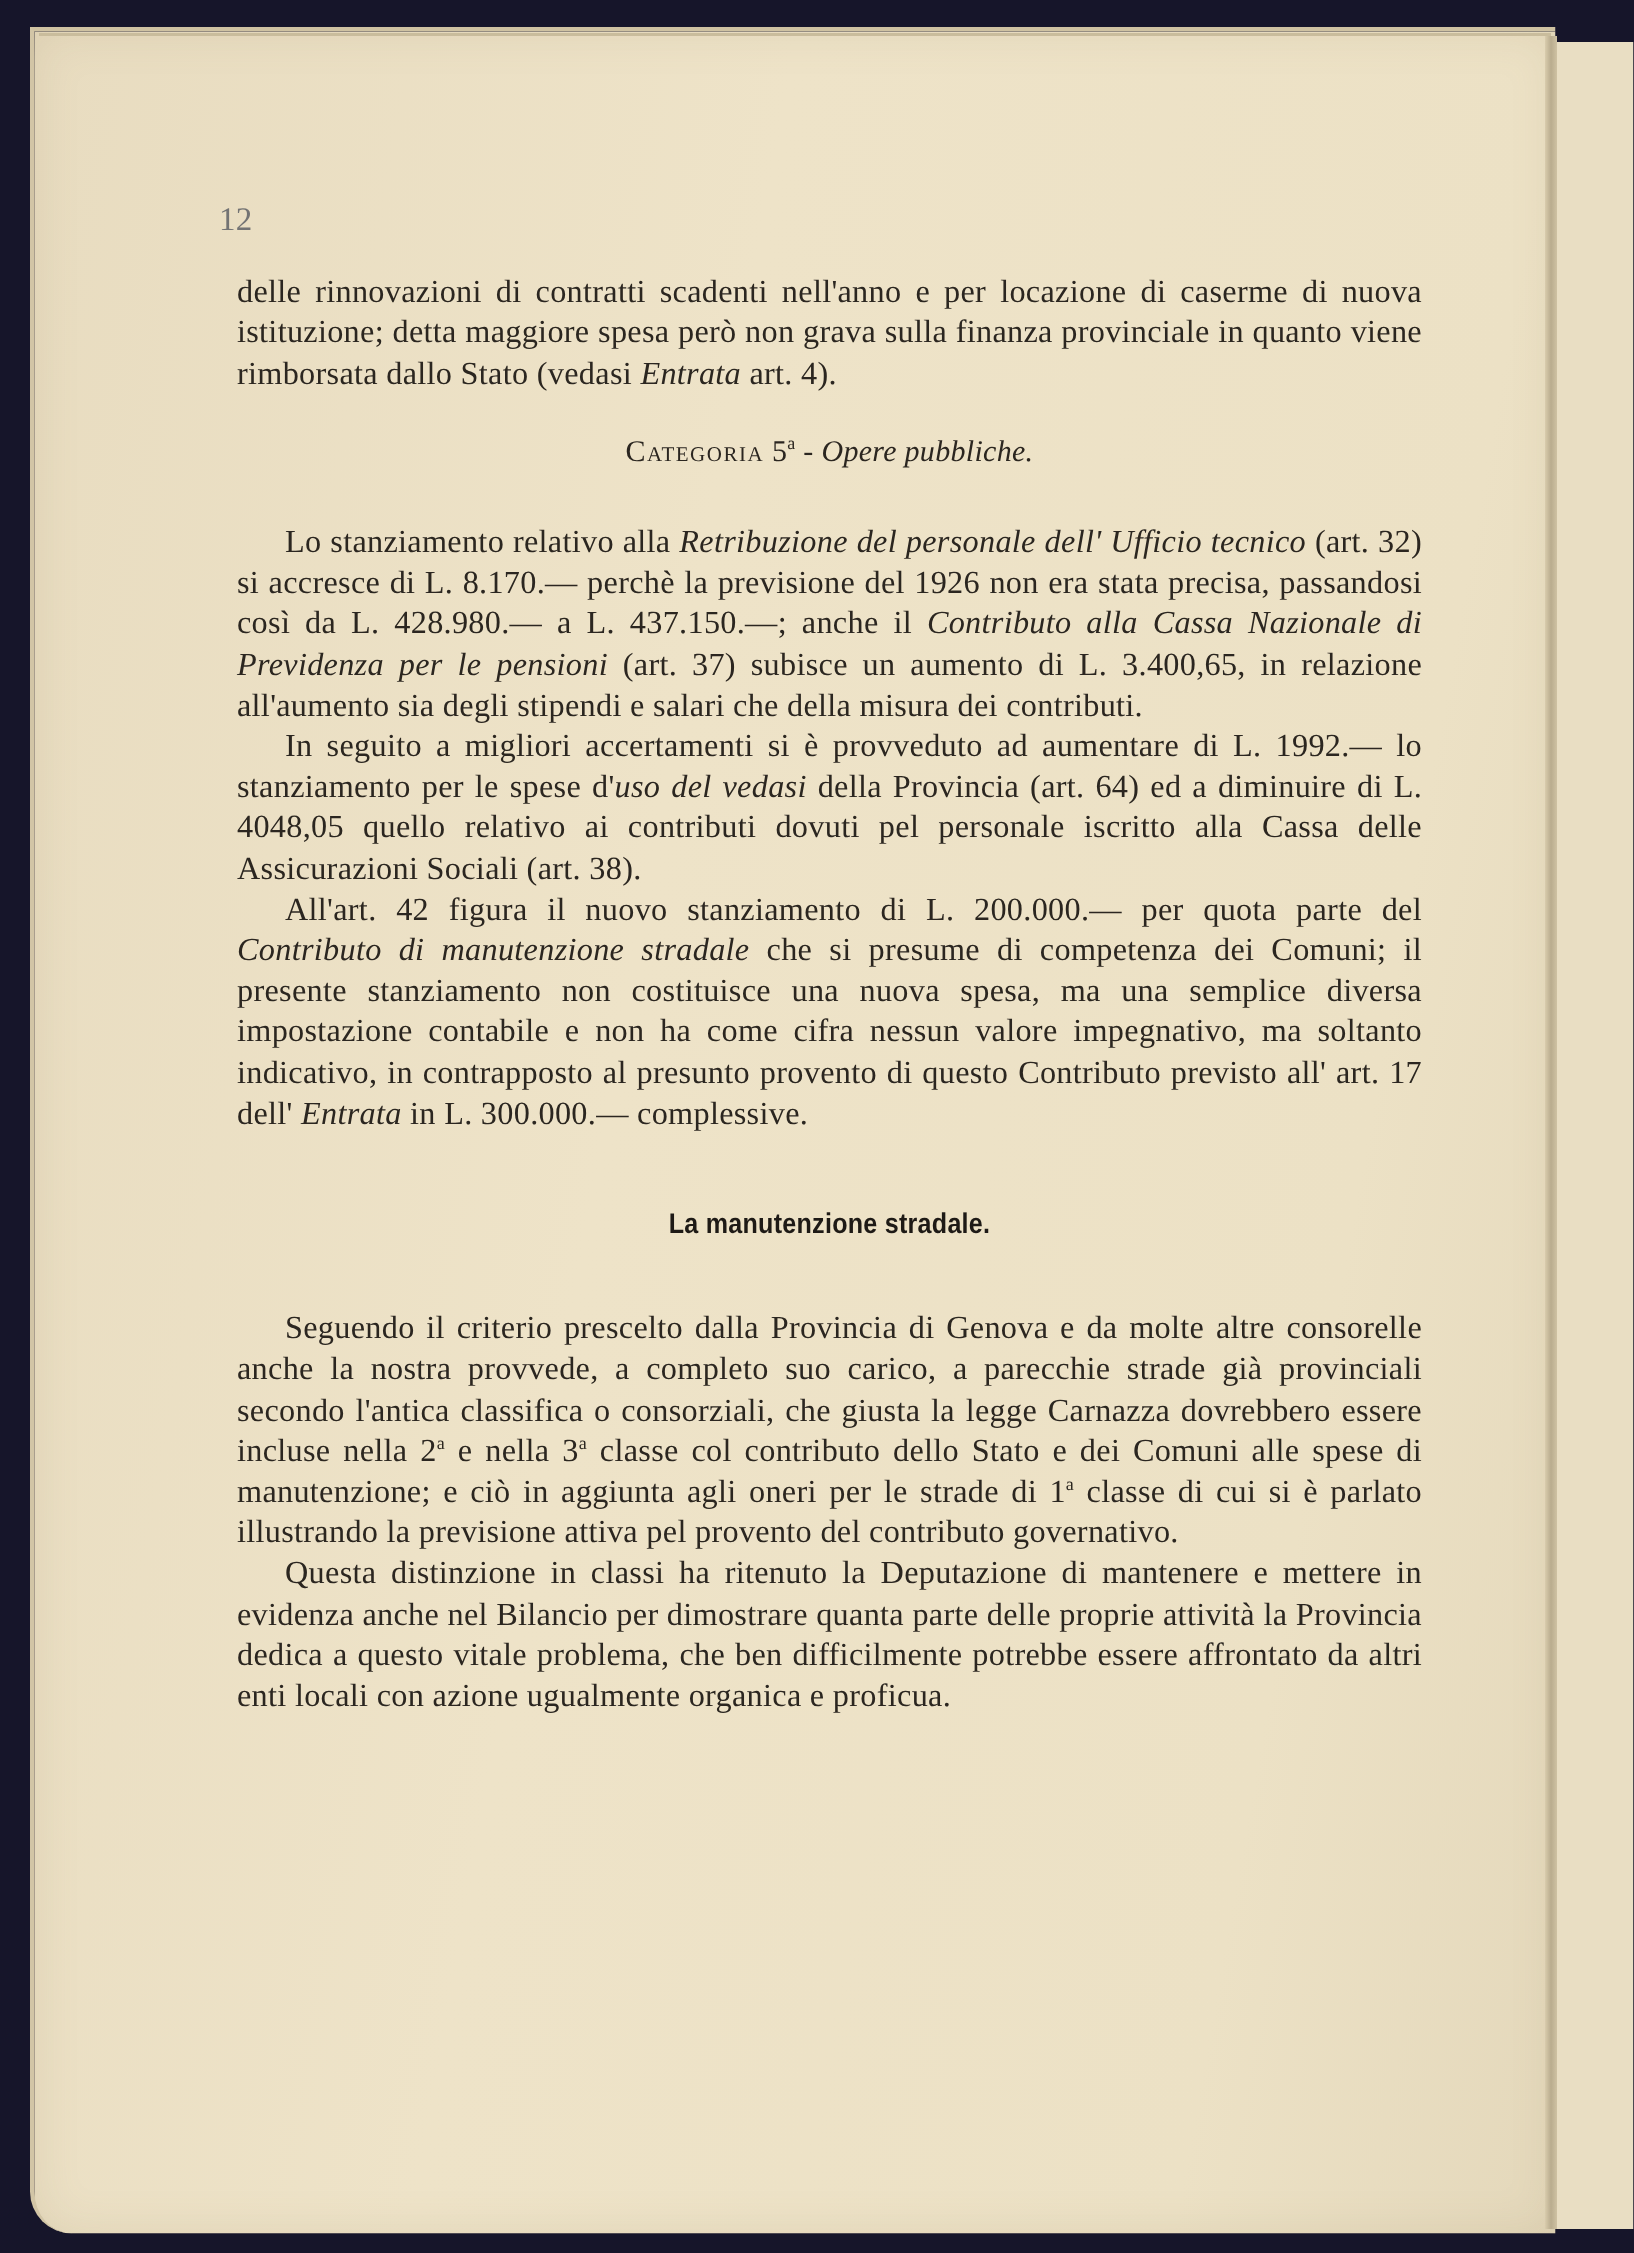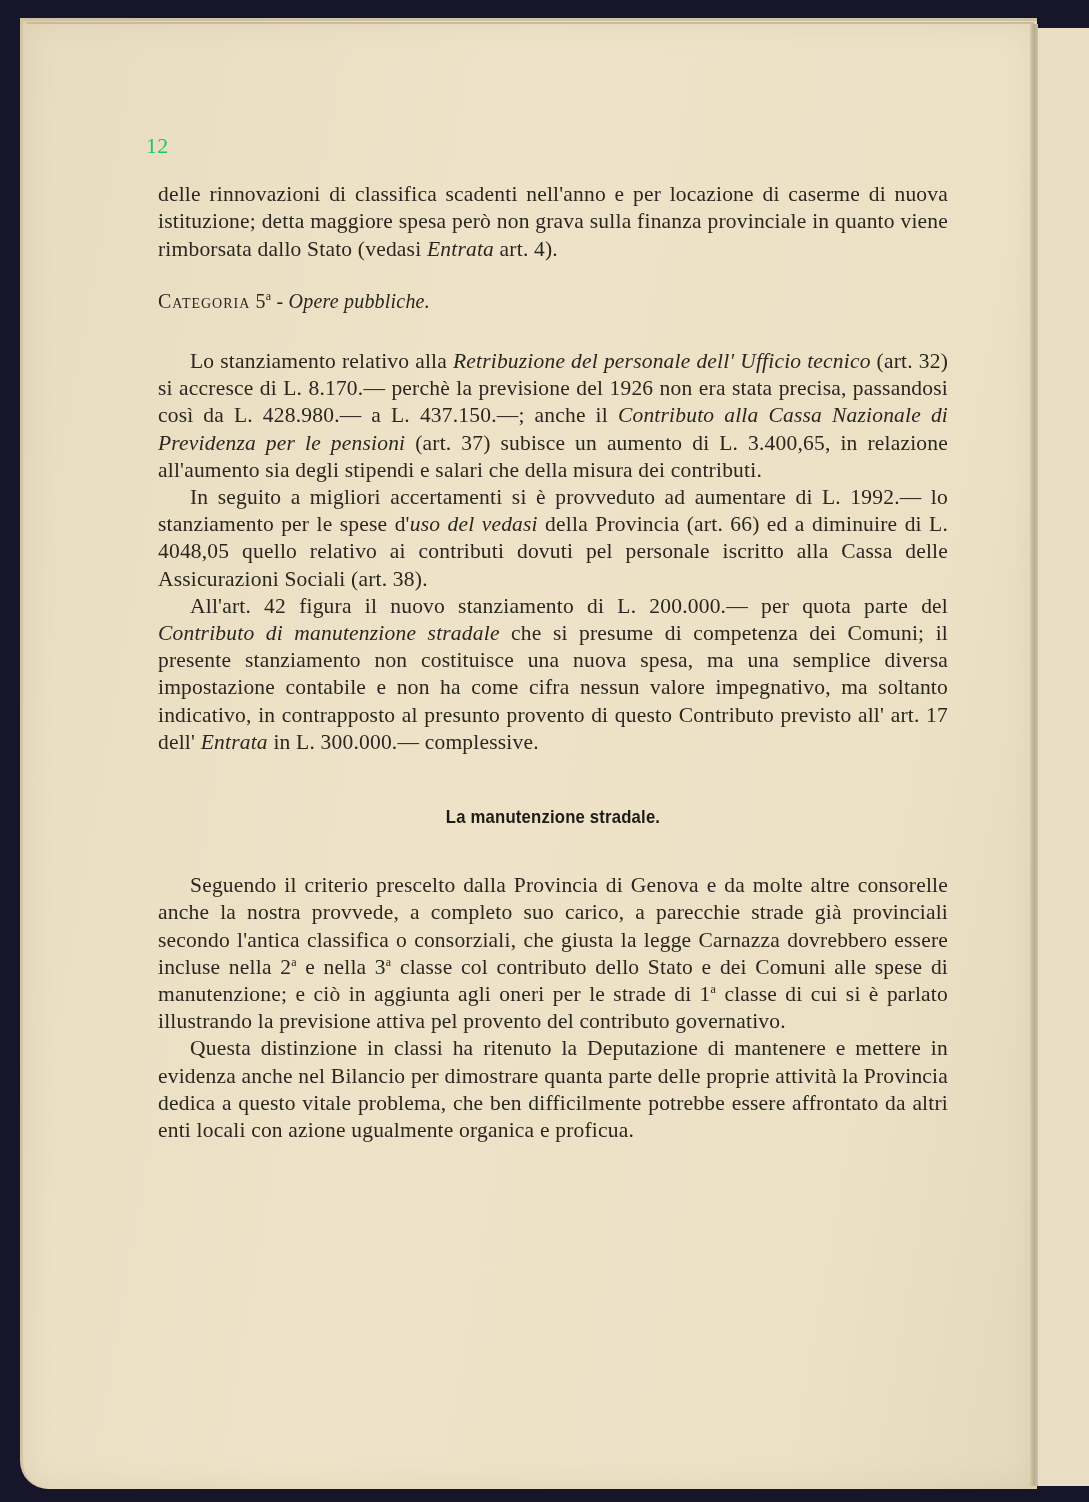--- a/index.html
+++ b/index.html
@@ -32,26 +32,26 @@
     }
     .text {
       position: absolute; left: 158px; top: 132px; width: 790px;
       color: #2b2620;
       font-size: 21.5px;
       line-height: 27.2px;
       letter-spacing: 0.2px;
     }
     .page-number {
       font-size: 22px; margin-left: -12px; margin-bottom: 22px;
-      color: #22c55e;
+      color: #737373;
     }
     p { margin: 0; text-align: justify; text-align-last: auto; }
     .indent { text-indent: 32px; }
     .category {
-      text-align: left; margin: 25px 0 33px 0;
+      text-align: center; margin: 25px 0 33px 0;
       font-size: 20px;
     }
     .smallcaps { font-variant: small-caps; letter-spacing: 1px; }
     sup { font-size: 12px; vertical-align: 8px; line-height: 0; }
     .section-heading {
       text-align: center;
       font-family: "Liberation Sans", "DejaVu Sans", sans-serif;
       font-weight: bold;
       font-size: 19px;
       transform: scaleX(0.88);
@@ -64,30 +64,30 @@
 <body>
 
 <div class="page"></div>
 <div class="page-edge"></div>
 <div class="gutter"></div>
 <div class="next-page"></div>
 
 <div class="text">
   <div class="page-number">12</div>
 
-  <p><span>delle rinnovazioni di classifica scadenti nell'anno e per locazione di caserme di nuova istituzione; detta maggiore spesa però non grava sulla finanza provinciale in quanto viene rimborsata dallo Stato (vedasi </span><i>Entrata</i><span> art. 4).</span></p>
+  <p><span>delle rinnovazioni di contratti scadenti nell'anno e per locazione di caserme di nuova istituzione; detta maggiore spesa però non grava sulla finanza provinciale in quanto viene rimborsata dallo Stato (vedasi </span><i>Entrata</i><span> art. 4).</span></p>
 
   <div class="category">
     <span class="smallcaps">Categoria</span>
     <span><span>5</span><sup>a</sup></span><span> - </span><i>Opere pubbliche.</i>
   </div>
 
   <div id="paragraphs">
       <p class="indent"><span>Lo stanziamento relativo alla </span><i>Retribuzione del personale dell' Ufficio tecnico</i><span> (art. 32) si accresce di L. 8.170.— perchè la previsione del 1926 non era stata precisa, passandosi così da L. 428.980.— a L. 437.150.—; anche il </span><i>Contributo alla Cassa Nazionale di Previdenza per le pensioni</i><span> (art. 37) subisce un aumento di L. 3.400,65, in relazione all'aumento sia degli stipendi e salari che della misura dei contributi.</span></p>
-      <p class="indent"><span>In seguito a migliori accertamenti si è provveduto ad aumentare di L. 1992.— lo stanziamento per le spese d'</span><i>uso del vedasi</i><span> della Provincia (art. 66) ed a diminuire di L. 4048,05 quello relativo ai contributi dovuti pel personale iscritto alla Cassa delle Assicurazioni Sociali (art. 38).</span></p>
+      <p class="indent"><span>In seguito a migliori accertamenti si è provveduto ad aumentare di L. 1992.— lo stanziamento per le spese d'</span><i>uso del vedasi</i><span> della Provincia (art. 64) ed a diminuire di L. 4048,05 quello relativo ai contributi dovuti pel personale iscritto alla Cassa delle Assicurazioni Sociali (art. 38).</span></p>
       <p class="indent"><span>All'art. 42 figura il nuovo stanziamento di L. 200.000.— per quota parte del </span><i>Contributo di manutenzione stradale</i><span> che si presume di competenza dei Comuni; il presente stanziamento non costituisce una nuova spesa, ma una semplice diversa impostazione contabile e non ha come cifra nessun valore impegnativo, ma soltanto indicativo, in contrapposto al presunto provento di questo Contributo previsto all' art. 17 dell' </span><i>Entrata</i><span> in L. 300.000.— complessive.</span></p>
     </div>
 
   <div class="section-heading">La manutenzione stradale.</div>
 
   <div id="section-paragraphs">
       <p class="indent"><span>Seguendo il criterio prescelto dalla Provincia di Genova e da molte altre consorelle anche la nostra provvede, a completo suo carico, a parecchie strade già provinciali secondo l'antica classifica o consorziali, che giusta la legge Carnazza dovrebbero essere incluse nella 2</span><sup>a</sup><span> e nella 3</span><sup>a</sup><span> classe col contributo dello Stato e dei Comuni alle spese di manutenzione; e ciò in aggiunta agli oneri per le strade di 1</span><sup>a</sup><span> classe di cui si è parlato illustrando la previsione attiva pel provento del contributo governativo.</span></p>
       <p class="indent"><span>Questa distinzione in classi ha ritenuto la Deputazione di mantenere e mettere in evidenza anche nel Bilancio per dimostrare quanta parte delle proprie attività la Provincia dedica a questo vitale problema, che ben difficilmente potrebbe essere affrontato da altri enti locali con azione ugualmente organica e proficua.</span></p>
     </div>
 </div>

